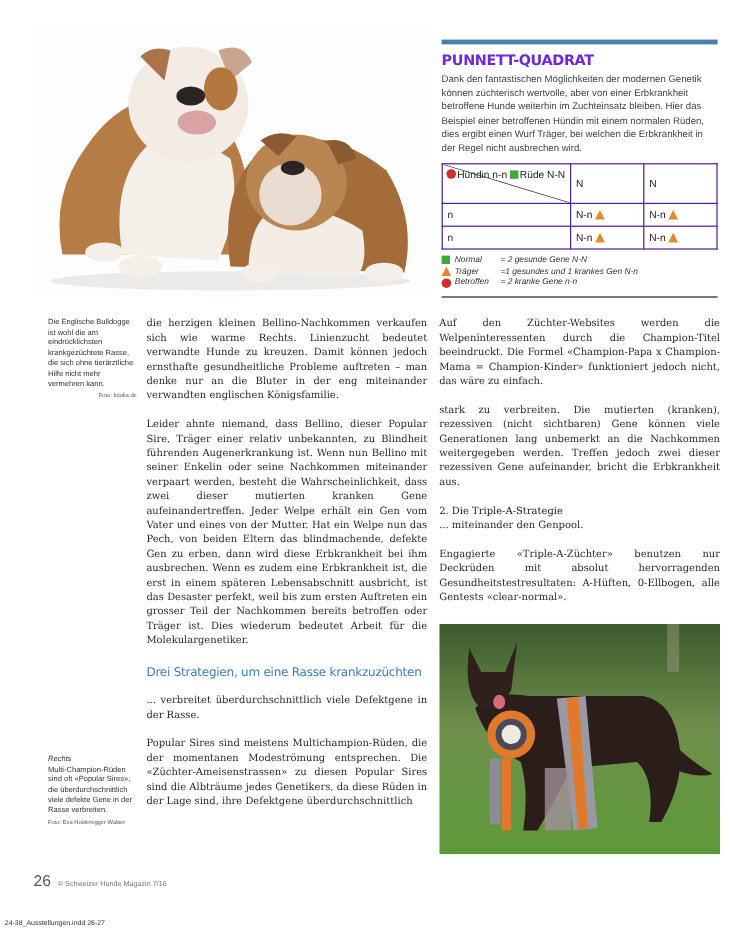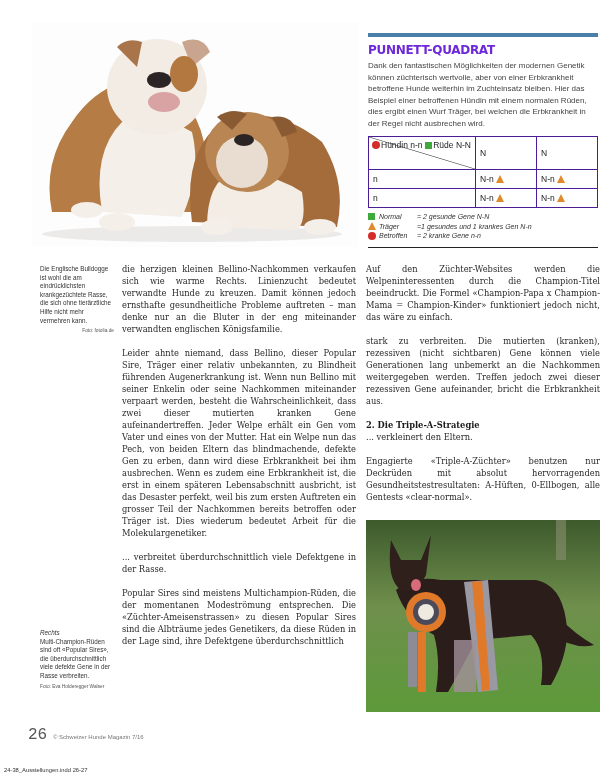--- a/index.html
+++ b/index.html
@@ -27,24 +27,24 @@
   .legend .row { display:flex; align-items:center; }
   .legend .lname { width:38px; display:inline-block; }
   .box-rule { margin-top:6px; border-top:1px solid #222; }
 
   .caption { position:absolute; font-family:"Liberation Sans", sans-serif; font-size:6.3px; line-height:8.6px; color:#333; }
   .credit { font-size:4.8px; color:#555; text-align:right; margin-top:2px; }
 
   .col { position:absolute; font-size:8.3px; line-height:12px; text-align:justify; color:#2a2a2a; }
   .col p { margin:0 0 12px 0; }
   .h-blue { font-family:"DejaVu Sans", sans-serif; font-size:10px; color:#3f7eb3; margin:0 0 10px 0; letter-spacing:-0.2px; }
-  .h-bold { font-weight:bold; color:#1a1a1a; display:block; }
+  .h-bold { font-weight:normal; color:#1a1a1a; display:block; }
 
   .footer { position:absolute; left:28px; top:726px; font-family:"Liberation Sans", sans-serif; font-size:6px; color:#777; }
-  .footer .pg { font-family:Liberation Mono, monospace; font-size:16px; color:#555; margin-right:4px; }
+  .footer .pg { font-family:Liberation Sans, sans-serif; font-size:13px; color:#555; margin-right:4px; }
   .slug { position:absolute; left:4px; top:767px; font-family:"Liberation Sans", sans-serif; font-size:5.8px; color:#333; }
 </style>
 </head>
 <body>
 
 <div class="photo-bulldogs">
   <svg width="326" height="225" viewBox="0 0 326 225">
     <rect width="326" height="225" fill="#fdfdfd"></rect>
     <ellipse cx="160" cy="212" rx="150" ry="8" fill="#eceae8"></ellipse>
 
@@ -131,32 +131,33 @@
 
 <div class="caption" style="left:40px; top:629px; width:74px;">
   <div style="font-style:italic">Rechts</div>
   <div>Multi-Champion-Rüden sind oft «Popular Sires», die überdurchschnittlich viele defekte Gene in der Rasse verbreiten.</div>
   <div class="credit" style="text-align:left">Foto: Eva Holderegger Walser</div>
 </div>
 
 <div class="col" style="left:122px; top:263px; width:234px;">
   <p>die herzigen kleinen Bellino-Nachkommen verkaufen sich wie warme Rechts. Linienzucht bedeutet verwandte Hunde zu kreuzen. Damit können jedoch ernsthafte gesundheitliche Probleme auftreten – man denke nur an die Bluter in der eng miteinander verwandten englischen Königsfamilie.</p>
   <p>Leider ahnte niemand, dass Bellino, dieser Popular Sire, Träger einer relativ unbekannten, zu Blindheit führenden Augenerkrankung ist. Wenn nun Bellino mit seiner Enkelin oder seine Nachkommen miteinander verpaart werden, besteht die Wahrscheinlichkeit, dass zwei dieser mutierten kranken Gene aufeinandertreffen. Jeder Welpe erhält ein Gen vom Vater und eines von der Mutter. Hat ein Welpe nun das Pech, von beiden Eltern das blindmachende, defekte Gen zu erben, dann wird diese Erbkrankheit bei ihm ausbrechen. Wenn es zudem eine Erbkrankheit ist, die erst in einem späteren Lebensabschnitt ausbricht, ist das Desaster perfekt, weil bis zum ersten Auftreten ein grosser Teil der Nachkommen bereits betroffen oder Träger ist. Dies wiederum bedeutet Arbeit für die Molekulargenetiker.</p>
+  <div class="h-blue" style="margin-top:16px">Drei Strategien, um eine Rasse krankzuzüchten</div>
   <p>
     <span>... verbreitet überdurchschnittlich viele Defektgene in der Rasse.</span>
   </p>
   <p>Popular Sires sind meistens Multichampion-Rüden, die der momentanen Modeströmung entsprechen. Die «Züchter-Ameisenstrassen» zu diesen Popular Sires sind die Albträume jedes Genetikers, da diese Rüden in der Lage sind, ihre Defektgene überdurchschnittlich</p>
 </div>
 
 <div class="col" style="left:366px; top:263px; width:234px;">
   <p>Auf den Züchter-Websites werden die Welpeninteressenten durch die Champion-Titel beeindruckt. Die Formel «Champion-Papa x Champion-Mama = Champion-Kinder» funktioniert jedoch nicht, das wäre zu einfach.</p>
   <p>stark zu verbreiten. Die mutierten (kranken), rezessiven (nicht sichtbaren) Gene können viele Generationen lang unbemerkt an die Nachkommen weitergegeben werden. Treffen jedoch zwei dieser rezessiven Gene aufeinander, bricht die Erbkrankheit aus.</p>
   <p>
     <span class="h-bold">2. Die Triple-A-Strategie</span>
-    <span>... verkleinert den Eltern.</span>
+    <span>... miteinander den Genpool.</span>
   </p>
   <p>Engagierte «Triple-A-Züchter» benutzen nur Deckrüden mit absolut hervorragenden Gesundheitstestresultaten: A-Hüften, 0-Ellbogen, alle Gentests «clear-normal».</p>
 </div>
 
 <div class="photo-dog2">
   <svg width="234" height="192" viewBox="0 0 234 192">
     <defs>
       <linearGradient id="bg" x1="0" y1="0" x2="0" y2="1">
         <stop offset="0" stop-color="#3d5a2c"></stop>
         <stop offset="0.45" stop-color="#6f8f4c"></stop>

